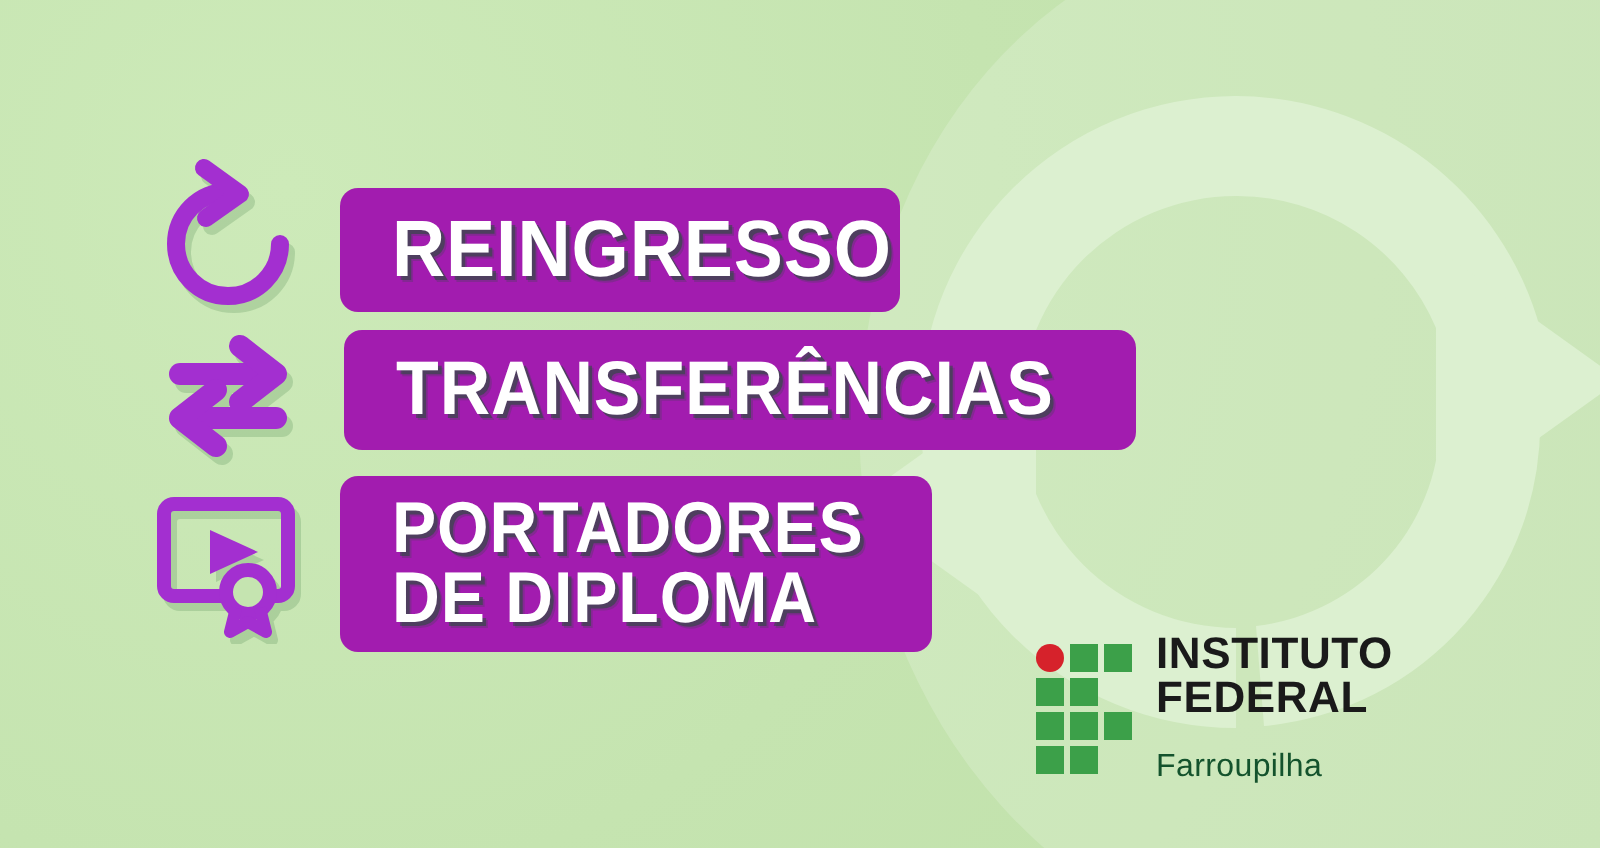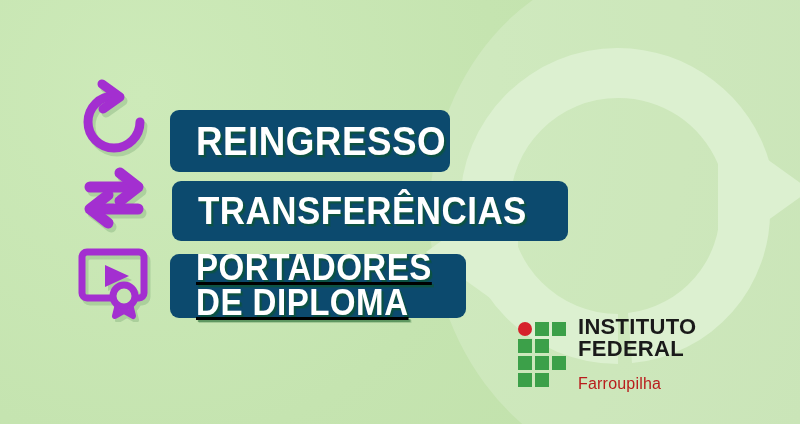--- a/index.html
+++ b/index.html
@@ -60,27 +60,26 @@
     height: 84px;
   }
   .icon-slot svg { display: block; width: 100%; height: 100%; }
   .icon-reingresso   { top: 76px; }
   .icon-transfer     { top: 155px; }
   .icon-diploma      { top: 238px; }
 
   
   .banner {
     position: absolute;
-    background: #0c4a6e;
+    background: #a21caf;
     border-radius: 9px;
     display: flex;
     align-items: center;
     box-sizing: border-box;
     padding: 0 22px 0 26px;
-    margin-top: 16px;
   }
   .banner .label {
     color: #ffffff;
     font-weight: 700;
     font-stretch: condensed;
     letter-spacing: 0.5px;
     line-height: 0.97;
     white-space: pre-line;
     text-shadow:
       2px 2px 0 rgba(13, 92, 33, 0.45),
@@ -88,21 +87,21 @@
     transform: scaleX(0.92);
     transform-origin: left center;
   }
 
   #banner-1 { left: 170px; top: 94px;  width: 280px; height: 62px; }
   #banner-1 .label { font-size: 40px; }
 
   #banner-2 { left: 172px; top: 165px; width: 396px; height: 60px; }
   #banner-2 .label { font-size: 38px; }
 
-  #banner-3 { left: 170px; top: 238px; width: 296px; height: 64px; text-decoration: underline; }
+  #banner-3 { left: 170px; top: 238px; width: 296px; height: 88px; }
   #banner-3 .label { font-size: 36px; }
 
   
   .logo {
     position: absolute;
     left: 518px;
     top: 316px;
     display: flex;
     align-items: center;
     gap: 12px;
@@ -121,21 +120,21 @@
   .logo-text { display: flex; flex-direction: column; line-height: 1; }
   .logo-title {
     font-size: 22px;
     font-weight: 700;
     color: #1a1a1a;
     letter-spacing: 0.3px;
   }
   .logo-sub {
     font-size: 16px;
     font-weight: 400;
-    color: #b91c1c;
+    color: #14532d;
     margin-top: 16px;
     letter-spacing: 0.2px;
   }
 </style>
 </head>
 <body>
 
 <div id="poster">
 
   <div class="bg-wash"></div>

